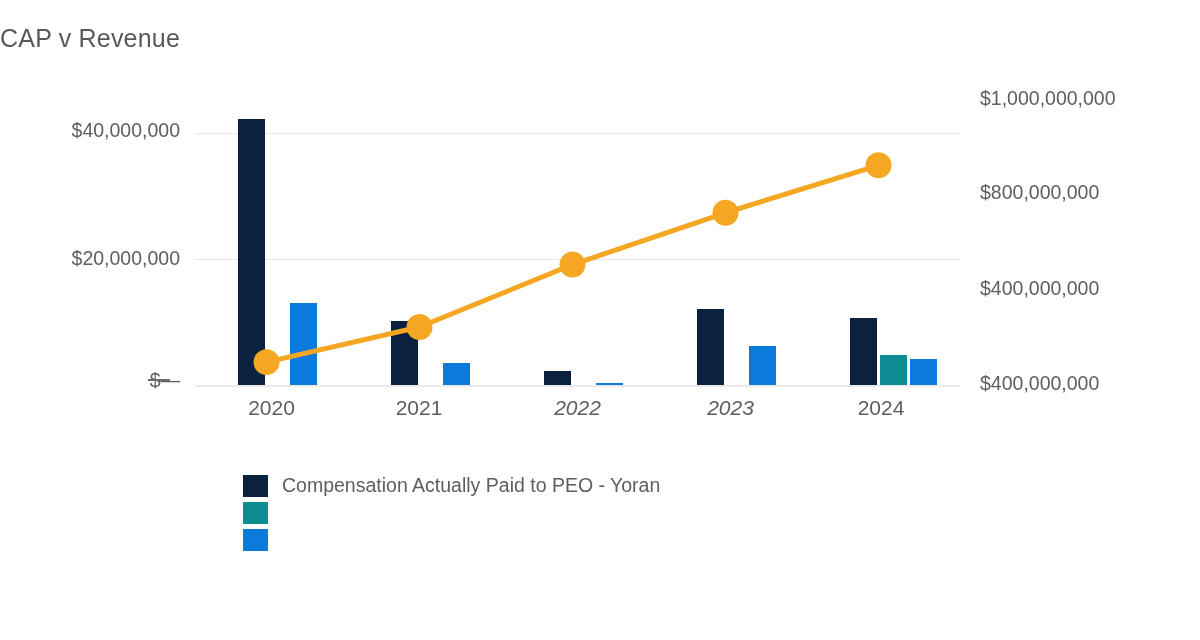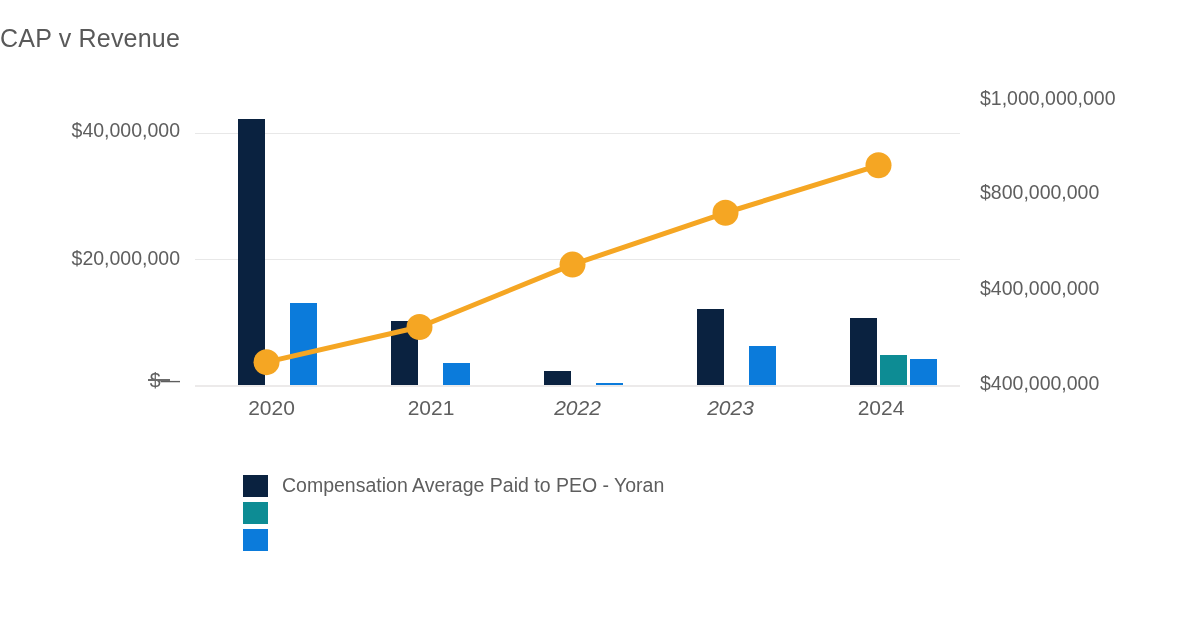--- a/index.html
+++ b/index.html
@@ -196,30 +196,30 @@
       <polyline points="266.5,362.1515151515151 419.5,327 572.5,264.6060606060606 725.5,212.75757575757575 878.5,165.3030303030303" fill="none" stroke="#f5a623" stroke-width="5" stroke-linecap="round" stroke-linejoin="round"></polyline>
       <circle cx="266.5" cy="362.1515151515151" r="13" fill="#f5a623"></circle>
       <circle cx="419.5" cy="327" r="13" fill="#f5a623"></circle>
       <circle cx="572.5" cy="264.6060606060606" r="13" fill="#f5a623"></circle>
       <circle cx="725.5" cy="212.75757575757575" r="13" fill="#f5a623"></circle>
       <circle cx="878.5" cy="165.3030303030303" r="13" fill="#f5a623"></circle>
     </svg>
 
   <div id="xticks">
       <div class="xtick" style="left: 196.5px;">2020</div>
-      <div class="xtick" style="left: 356px;">2021</div>
+      <div class="xtick" style="left: 344px;">2021</div>
       <div class="xtick" style="left: 502.5px; font-style: italic;">2022</div>
       <div class="xtick" style="left: 655.5px; font-style: italic;">2023</div>
       <div class="xtick" style="left: 806px;">2024</div>
     </div>
 
   <div class="legend" id="legend">
       <div class="legend-row">
         <span class="legend-swatch" style="background: rgb(10, 34, 64);"></span>
-        <span class="legend-label">Compensation Average Paid to PEO - Yoran</span>
+        <span class="legend-label">Compensation Actually Paid to PEO - Yoran</span>
       </div>
       <div class="legend-row">
         <span class="legend-swatch" style="background: rgb(13, 140, 148);"></span>
       </div>
       <div class="legend-row">
         <span class="legend-swatch" style="background: rgb(11, 123, 219);"></span>
       </div>
     </div>
 
 <div class="zero-dash" style="left: 148px; top: 379px;"></div>

